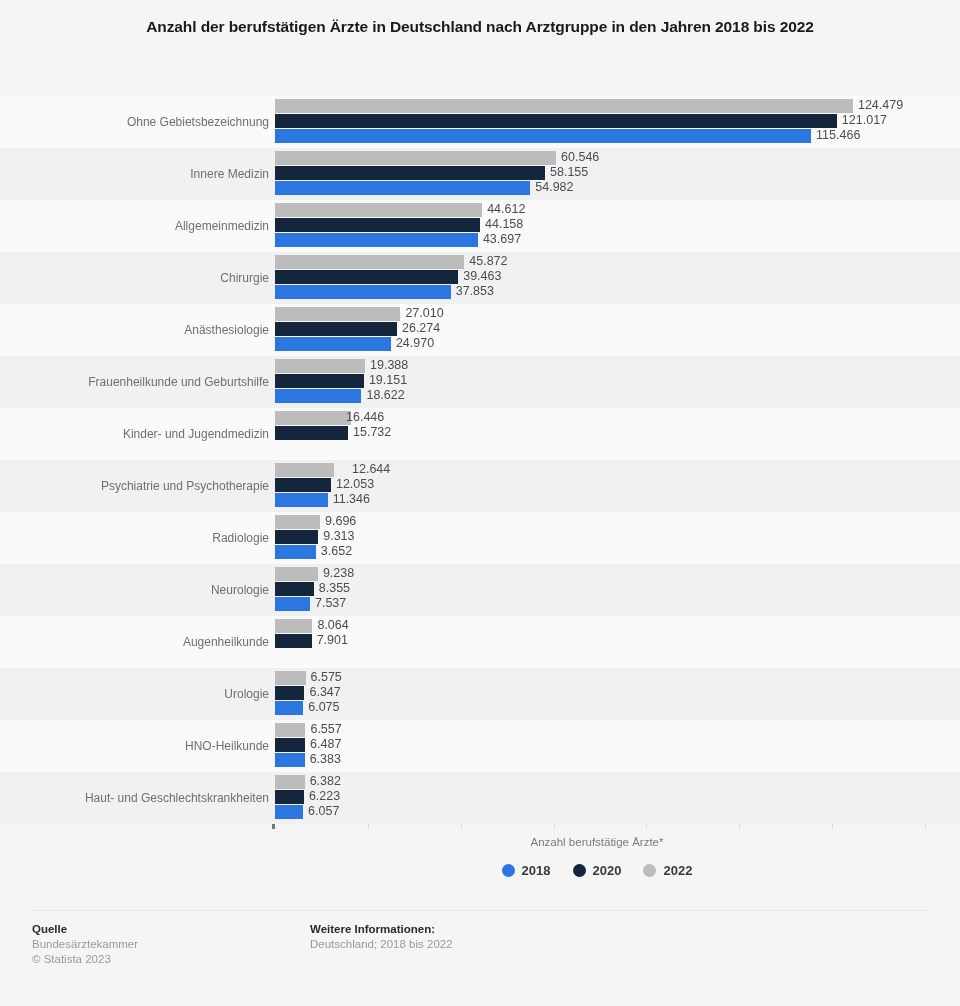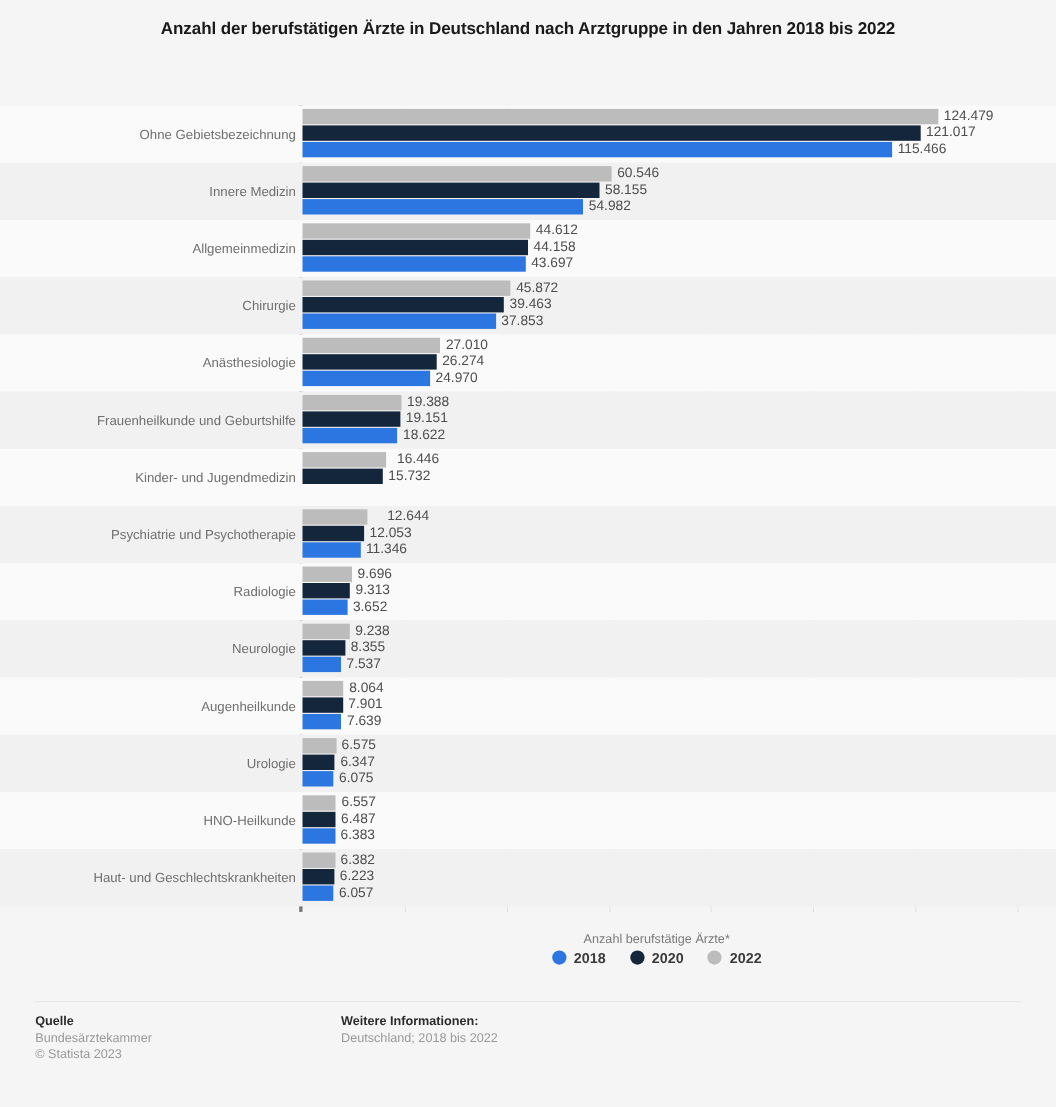--- a/index.html
+++ b/index.html
@@ -99,21 +99,20 @@
 
   
   #axis-caption {
     position: absolute;
     top: 836px;
     left: 272px;
     width: 650px;
     text-align: center;
     font-size: 11.5px;
     color: #7b7b7b;
-    margin-top: 12px;
   }
 
   
   #legend {
     position: absolute;
     top: 863px;
     left: 272px;
     width: 650px;
     display: flex;
     justify-content: center;
@@ -271,21 +270,21 @@
         </div>
         <div class="bar-wrap" style="top: 33px; width: 650px;">
           <div class="bar" title="2018: 18.622" style="width: 86.4593px; background: rgb(43, 118, 224);"></div>
           <div class="bar-value" style="left: 86.4593px;">18.622</div>
         </div>
       </div>
       <div class="row band-a" style="top: 312px;">
         <div class="row-label" style="top: 19px;">Kinder- und Jugendmedizin</div>
         <div class="bar-wrap" style="top: 3px; width: 650px;">
           <div class="bar" title="2022: 16.446" style="width: 76.3564px; background: rgb(188, 188, 188);"></div>
-          <div class="bar-value" style="left: 81px;">16.446</div>
+          <div class="bar-value" style="left: 66px;">16.446</div>
         </div>
         <div class="bar-wrap" style="top: 18px; width: 650px;">
           <div class="bar" title="2020: 15.732" style="width: 73.0414px; background: rgb(20, 38, 60);"></div>
           <div class="bar-value" style="left: 73.0414px;">15.732</div>
         </div>
       </div>
       <div class="row band-b" style="top: 364px;">
         <div class="row-label" style="top: 19px;">Psychiatrie und Psychotherapie</div>
         <div class="bar-wrap" style="top: 3px; width: 650px;">
           <div class="bar" title="2022: 12.644" style="width: 58.7043px; background: rgb(188, 188, 188);"></div>
@@ -332,24 +331,20 @@
       </div>
       <div class="row band-a" style="top: 520px;">
         <div class="row-label" style="top: 19px;">Augenheilkunde</div>
         <div class="bar-wrap" style="top: 3px; width: 650px;">
           <div class="bar" title="2022: 8.064" style="width: 37.44px; background: rgb(188, 188, 188);"></div>
           <div class="bar-value" style="left: 37.44px;">8.064</div>
         </div>
         <div class="bar-wrap" style="top: 18px; width: 650px;">
           <div class="bar" title="2020: 7.901" style="width: 36.6832px; background: rgb(20, 38, 60);"></div>
           <div class="bar-value" style="left: 36.6832px;">7.901</div>
-        </div>
-        <div class="bar-wrap" style="top: 33px; width: 650px;">
-          <div class="bar" title="2018: 7.639" style="width: 35.4668px; background: rgb(43, 118, 224);"></div>
-          <div class="bar-value" style="left: 35.4668px;">7.639</div>
         </div>
       </div>
       <div class="row band-b" style="top: 572px;">
         <div class="row-label" style="top: 19px;">Urologie</div>
         <div class="bar-wrap" style="top: 3px; width: 650px;">
           <div class="bar" title="2022: 6.575" style="width: 30.5268px; background: rgb(188, 188, 188);"></div>
           <div class="bar-value" style="left: 30.5268px;">6.575</div>
         </div>
         <div class="bar-wrap" style="top: 18px; width: 650px;">
           <div class="bar" title="2020: 6.347" style="width: 29.4682px; background: rgb(20, 38, 60);"></div>

